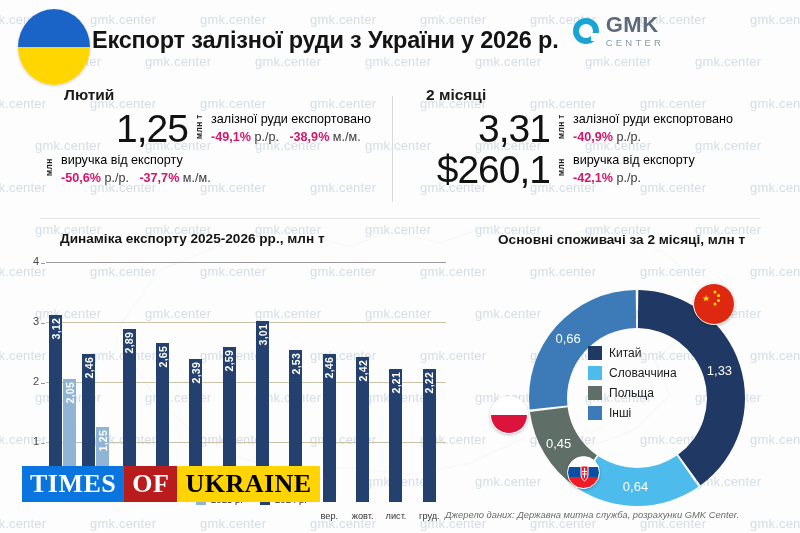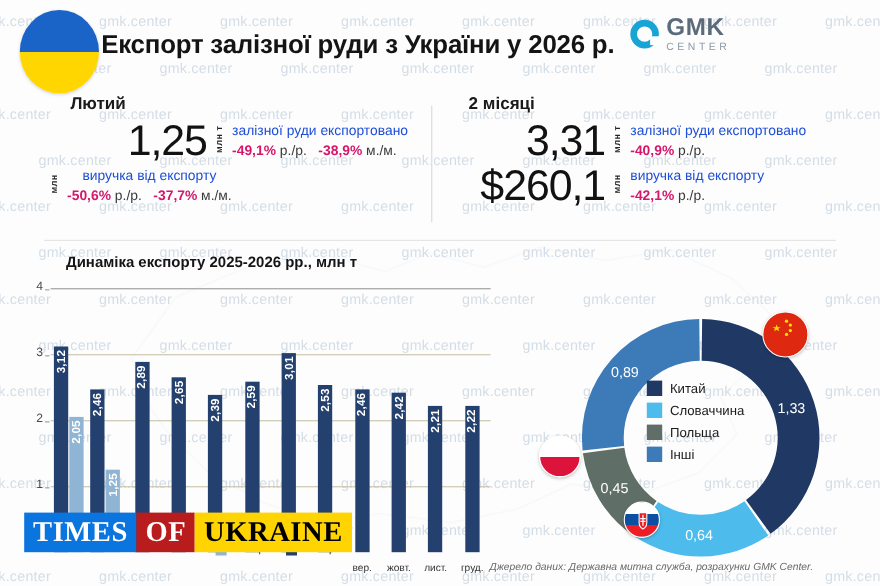--- a/index.html
+++ b/index.html
@@ -117,21 +117,21 @@
   .kpi-unit {
     writing-mode: vertical-rl;
     transform: rotate(180deg);
     font-size: 8.3px; font-weight: bold; color: #222;
     letter-spacing: .4px;
     margin: 0 7px 4px 6px;
     height: 33px;
     display: flex; align-items: center; justify-content: center;
   }
   .kpi-text { padding-bottom: 2px; }
-  .kpi-label { font-size: 12.6px; color: #1d4ed8; line-height: 1.25; text-align: center; }
+  .kpi-label { font-size: 12.6px; color: #000000; line-height: 1.25; }
   .kpi-deltas { font-size: 12.6px; color: #3a3a3a; line-height: 1.3; margin-top: 1px; }
   .pct { color: #d6156b; font-weight: bold; }
 
   .kpi-divider {
     position: absolute; left: 392px; top: 96px;
     width: 1px; height: 106px;
     background: #d9d9d9; z-index: 4;
   }
   .kpi-underline {
     position: absolute; left: 40px; top: 218px;
@@ -552,20 +552,21 @@
         <span>2025 р.</span>
       </div>
       <div class="li">
         <span class="sw l24"></span>
         <span>2024 р.</span>
       </div>
     </div>
   </div>
 
   <div class="donut-wrap">
+    <div class="donut-title">Основні споживачі за 2 місяці, млн т</div>
 
     <svg class="donut-svg" width="265" height="250" viewBox="0 0 265 250">
       <g id="donut-slices" transform="translate(132,125)">
           <path d="M 1.3194360902067146 -107.99193992332881 A 108 108 0 0 1 63.55311747887762 87.32125319025134 L 41.19183540297623 56.59710854923698 A 70 70 0 0 0 0.855190058467315 -69.99477587623164 Z" fill="#1f3864"></path>
           <path d="M 61.40069780941534 88.8479279922546 A 108 108 0 0 1 -59.7031872487568 89.99738569725169 L -38.69651025382385 58.33163887784832 A 70 70 0 0 0 39.79674858017661 57.58661999497983 Z" fill="#4dbcec"></path>
           <path d="M -61.88419739789538 88.51184165081143 A 108 108 0 0 1 -107.07663958223083 14.092311938679194 L -69.40152565514961 9.133905886180958 A 70 70 0 0 0 -40.110127943080336 57.36878625515556 Z" fill="#5f6f68"></path>
           <path d="M -107.38898198698752 11.471989705298316 A 108 108 0 0 1 -1.319436090206728 -107.99193992332881 L -0.8551900584673237 -69.99477587623164 A 70 70 0 0 0 -69.6039698063808 7.435548883063723 Z" fill="#3c7ab8"></path>
         </g>
     </svg>
 
@@ -584,21 +585,21 @@
         </div>
         <div class="dl-row">
           <span class="dl-sw" style="background: rgb(60, 122, 184);"></span>
           <span class="dl-label">Інші</span>
         </div>
       </div>
     <div id="slice-values">
         <div class="slice-val" style="left: 226.799px; top: 134.98px;">1,33</div>
         <div class="slice-val" style="left: 142.845px; top: 250.996px;">0,64</div>
         <div class="slice-val" style="left: 65.9281px; top: 208.196px;">0,45</div>
-        <div class="slice-val" style="left: 75.4472px; top: 102.909px;">0,89</div>
+        <div class="slice-val" style="left: 75.4472px; top: 102.909px;">0,66</div>
       </div>
 
     <div class="flagdot" style="left:213px; top:55px; width:42px; height:42px; background:#de2910;">
       <svg width="42" height="42" viewBox="0 0 42 42">
         <polygon points="12,11 14.3,17.2 8.3,13.4 15.7,13.4 9.7,17.2" fill="#ffde00"></polygon>
         <circle cx="21" cy="8" r="1.5" fill="#ffde00"></circle>
         <circle cx="24.5" cy="11.5" r="1.5" fill="#ffde00"></circle>
         <circle cx="24.5" cy="16.5" r="1.5" fill="#ffde00"></circle>
         <circle cx="21" cy="20" r="1.5" fill="#ffde00"></circle>
       </svg>

